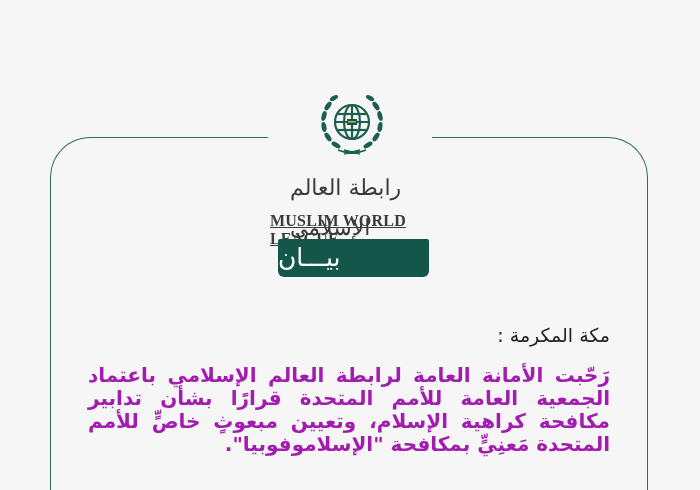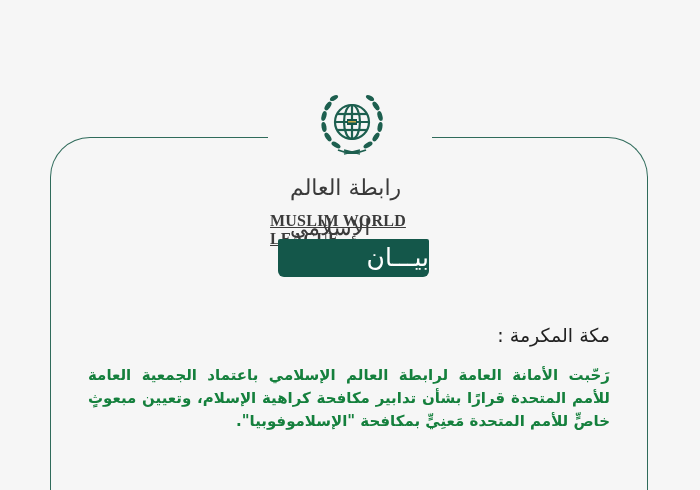--- a/index.html
+++ b/index.html
@@ -32,32 +32,32 @@
   }
   .logo-english {
     position:absolute; left:270px; top:212px; width:160px;
     text-align:left;
     font-family:"Liberation Serif", serif; font-weight:bold;
     font-size:16px; color:#3b3b3b; letter-spacing:0.2px;text-decoration:underline;
   }
   .badge {
     position:absolute; left:278px; top:239px; width:151px; height:38px;
     background:#14574a; border-radius:2px 2px 6px 6px;
-    color:#ffffff; text-align:right;
+    color:#ffffff; text-align:left;
     font-family:"DejaVu Sans", sans-serif; font-size:25px; line-height:38px;
     direction:rtl;
   }
   .dateline {
     position:absolute; right:90px; top:324px;
     direction:rtl; font-size:19px; color:#222;
   }
   .body-text {
     position:absolute; left:88px; top:364px; width:522px;
     direction:rtl; text-align:justify; text-align-last:right;
-    font-size:15px; line-height:23px; color:#15803d; font-weight:bold;
+    font-size:20px; line-height:23px; color:#a21caf; font-weight:bold;
   }
 </style>
 </head>
 <body>
 
 <div class="frame"></div>
 <div class="frame-gap"></div>
 
 <div class="logo-emblem">
   <svg width="76" height="76" viewBox="0 0 76 76">

